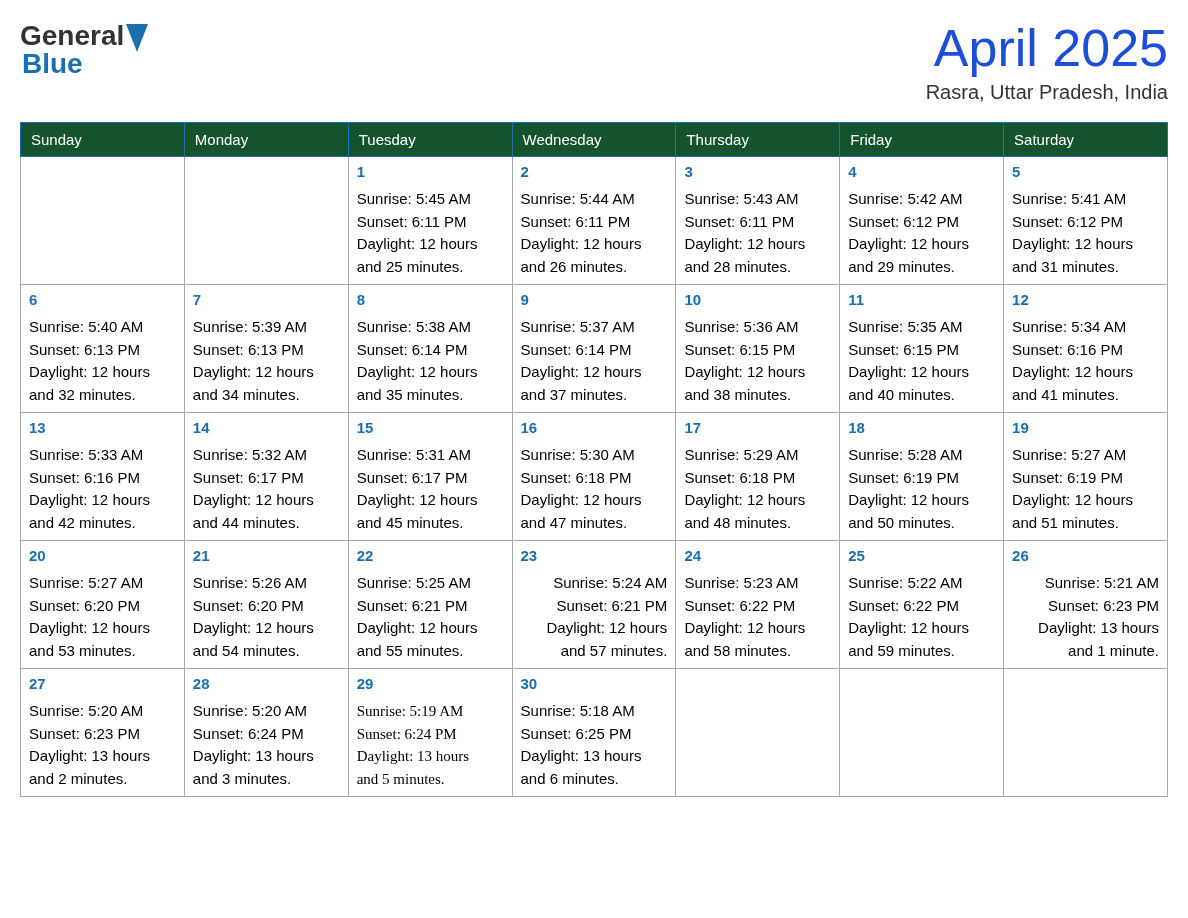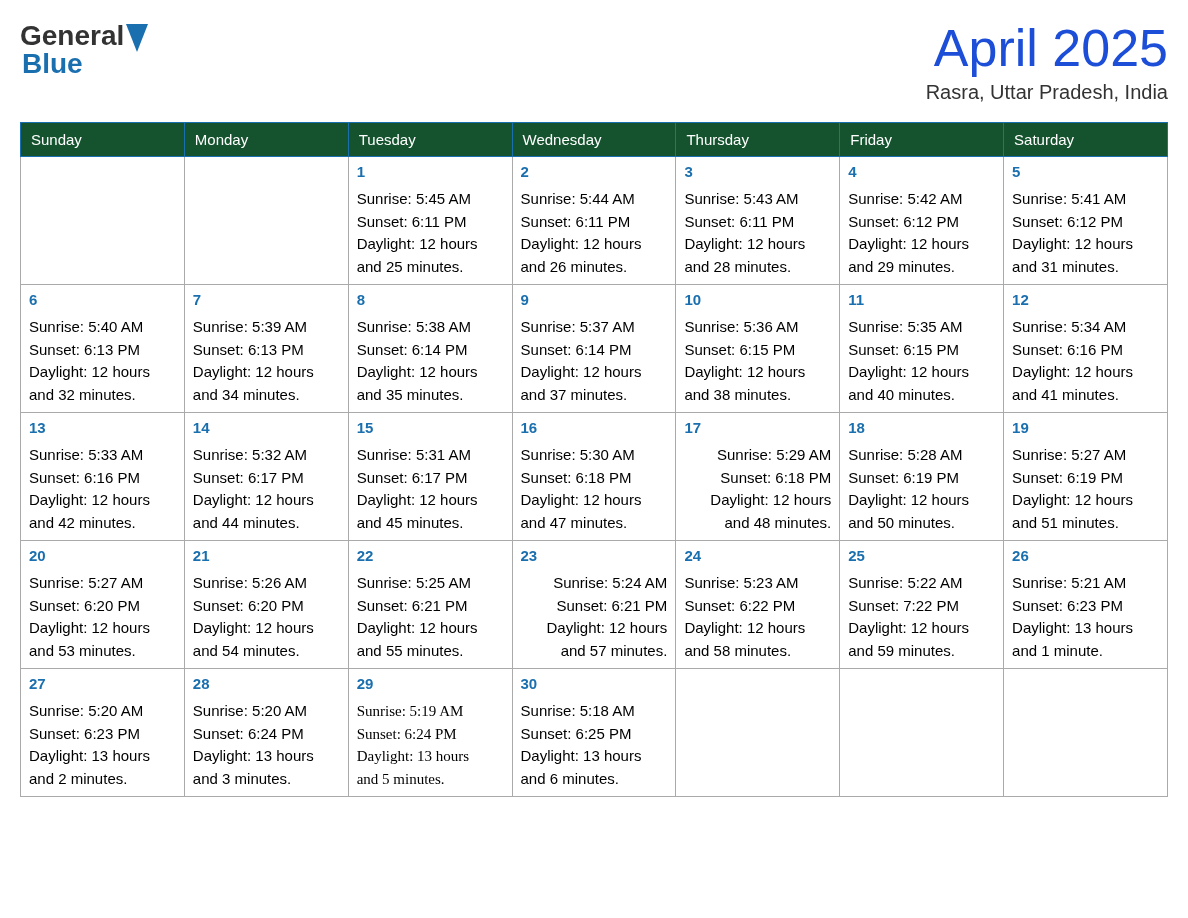--- a/index.html
+++ b/index.html
@@ -234,21 +234,21 @@
         </td>
         <td>
           <span class="day-number">16</span>
           <div class="day-info" style="white-space: pre-line;">Sunrise: 5:30 AM
 Sunset: 6:18 PM
 Daylight: 12 hours
 and 47 minutes.</div>
         </td>
         <td>
           <span class="day-number">17</span>
-          <div class="day-info" style="white-space: pre-line; text-align: right;">Sunrise: 5:29 AM
+          <div class="day-info" style="white-space: pre-line;">Sunrise: 5:29 AM
 Sunset: 6:18 PM
 Daylight: 12 hours
 and 48 minutes.</div>
         </td>
         <td>
           <span class="day-number">18</span>
           <div class="day-info" style="white-space: pre-line;">Sunrise: 5:28 AM
 Sunset: 6:19 PM
 Daylight: 12 hours
 and 50 minutes.</div>
@@ -293,27 +293,27 @@
         <td>
           <span class="day-number">24</span>
           <div class="day-info" style="white-space: pre-line;">Sunrise: 5:23 AM
 Sunset: 6:22 PM
 Daylight: 12 hours
 and 58 minutes.</div>
         </td>
         <td>
           <span class="day-number">25</span>
           <div class="day-info" style="white-space: pre-line;">Sunrise: 5:22 AM
-Sunset: 7:22 PM
+Sunset: 6:22 PM
 Daylight: 12 hours
 and 59 minutes.</div>
         </td>
         <td>
           <span class="day-number">26</span>
-          <div class="day-info" style="white-space: pre-line;">Sunrise: 5:21 AM
+          <div class="day-info" style="white-space: pre-line; text-align: right;">Sunrise: 5:21 AM
 Sunset: 6:23 PM
 Daylight: 13 hours
 and 1 minute.</div>
         </td>
       </tr>
       <tr>
         <td>
           <span class="day-number">27</span>
           <div class="day-info" style="white-space: pre-line;">Sunrise: 5:20 AM
 Sunset: 6:23 PM

